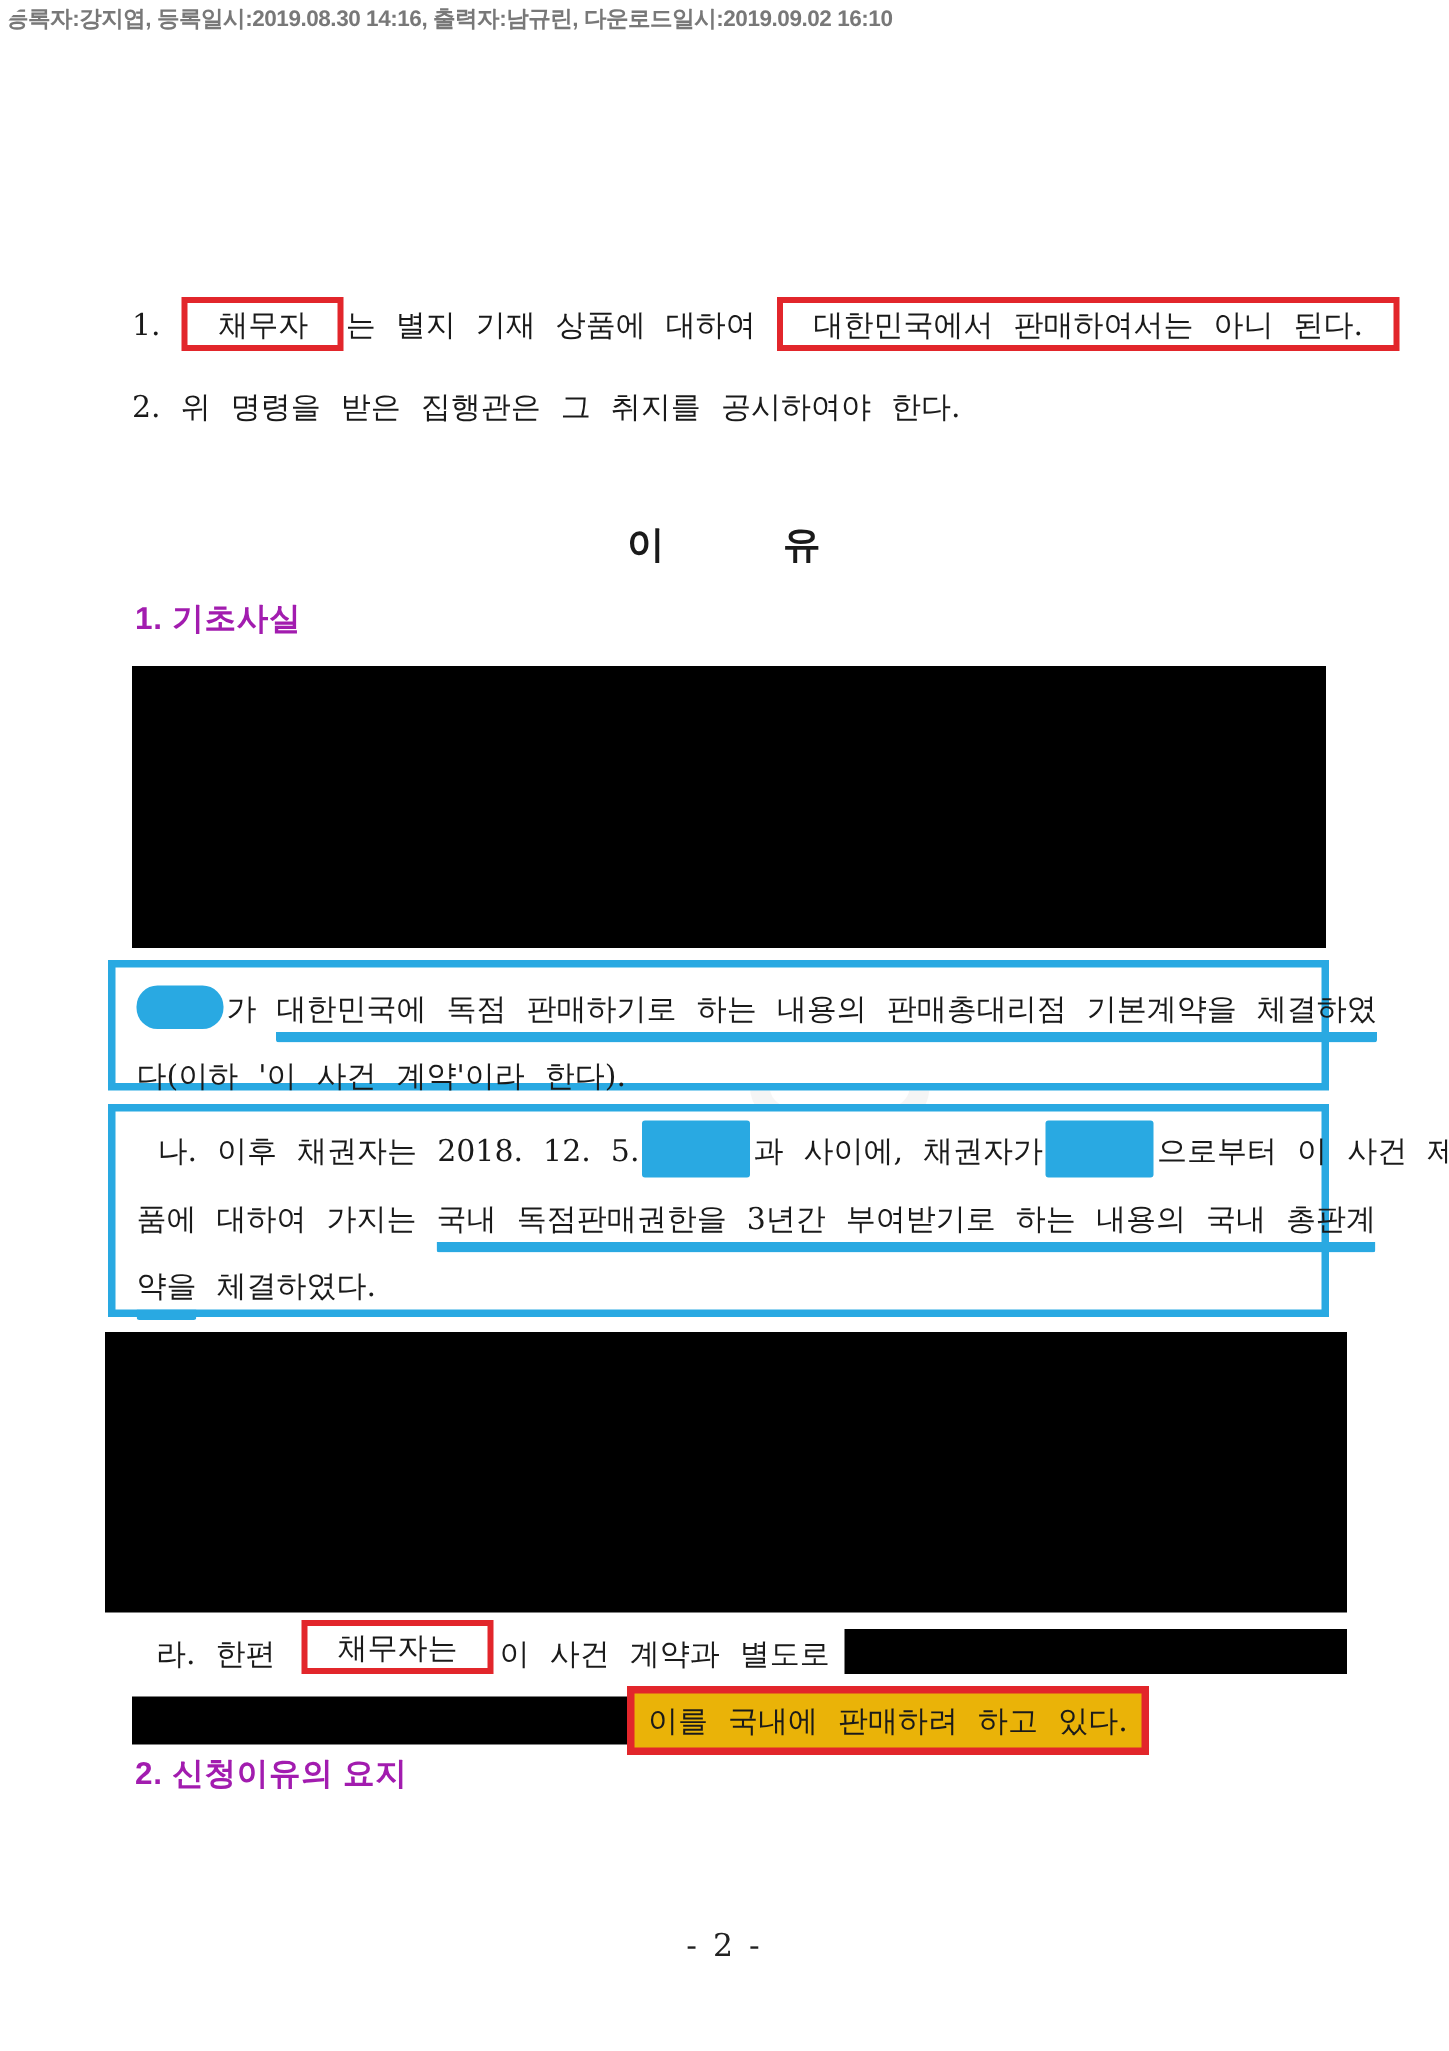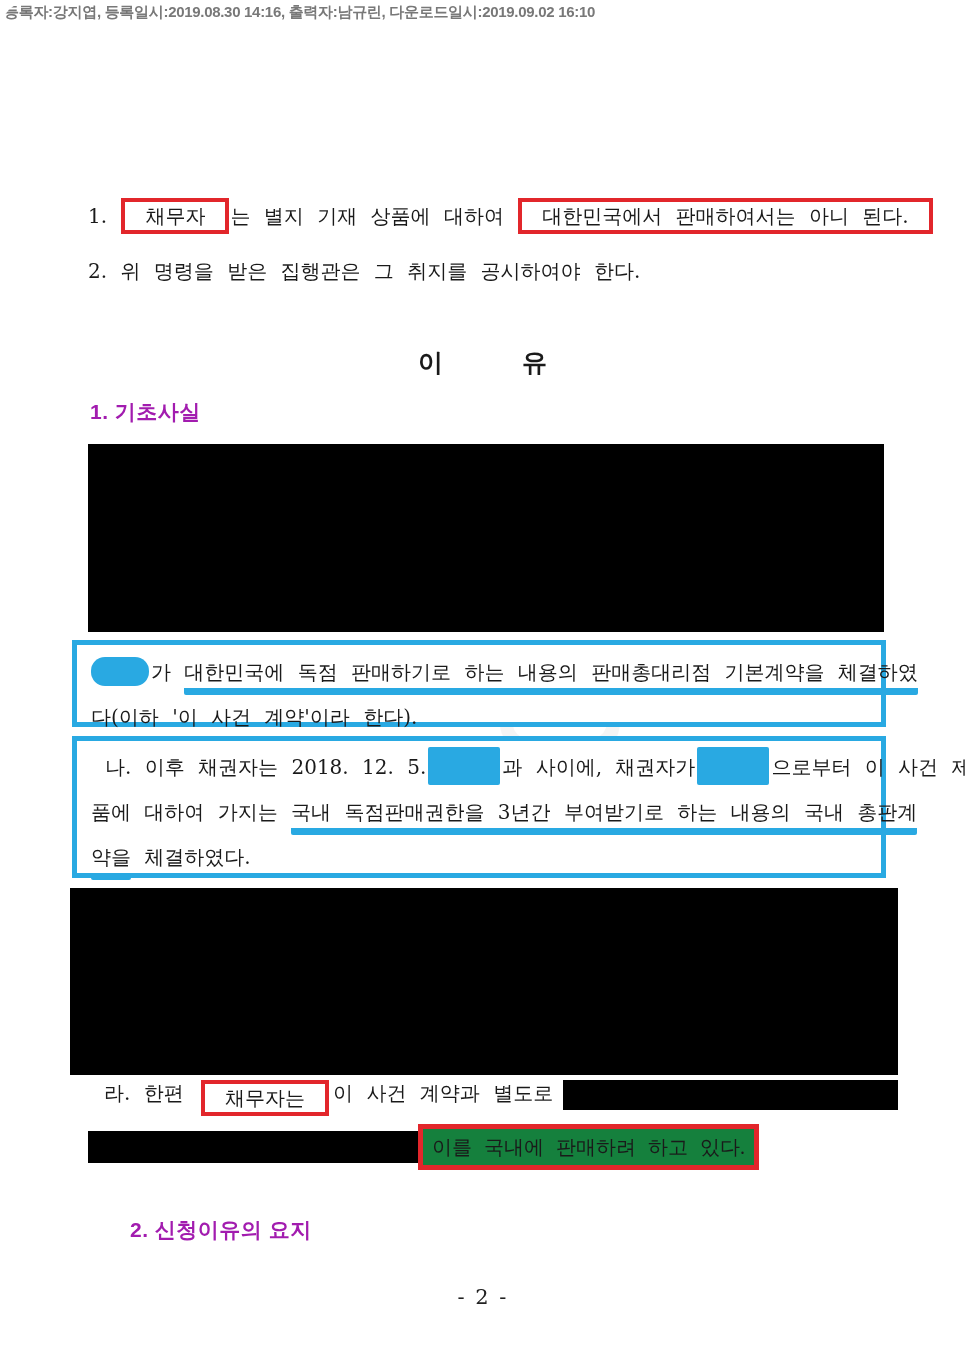--- a/index.html
+++ b/index.html
@@ -96,21 +96,21 @@
     line-height:26px;
     border-bottom:7px solid var(--blue);
     border-radius:2px;
     padding-bottom:3px;
   }
   .ra-line{
     position:absolute;
     left:88px; top:1080px;
     width:810px;
     display:flex;
-    align-items:flex-start;
+    align-items:flex-end;
     font-size:20px;
     white-space:nowrap;
     word-spacing:7px;
   }
   .ra-line .indent{display:inline-block;width:16px;}
   .ra-bar{
     flex:1 1 auto;
     height:30px;
     background:#000;
     margin-left:10px;
@@ -128,22 +128,21 @@
   .ra2-bar{
     width:332px;
     height:32px;
     background:#000;
   }
   .redbox-large{
     border:5px solid var(--red);
     padding:3px 9px;
     line-height:30px;
     margin-left:-2px;
-    background:#15803d;
-    font-family:Liberation Serif, serif;
+    background:#eab308;
   }
   .page-number{
     position:absolute;
     top:1285px; left:0;
     width:100%;
     text-align:center;
     font-size:21px;
     letter-spacing:2px;
     color:#222;
   }
@@ -212,17 +211,17 @@
     <span class="redbox" style="margin:0 4px;">채무자는</span>
     <span>이 사건 계약과 별도로</span>
     <span class="ra-bar"></span>
   </div>
 
   <div class="ra2-line">
     <span class="ra2-bar"></span>
     <span class="redbox-large">이를 국내에 판매하려 하고 있다.</span>
   </div>
 
-  <div class="sec-heading" style="left:90px;top:1216px;margin-left:40px;">2. 신청이유의 요지</div>
+  <div class="sec-heading" style="left:90px;top:1168px;">2. 신청이유의 요지</div>
 
   <div class="page-number">- 2 -</div>
 
 </div>
 
 </body></html>

